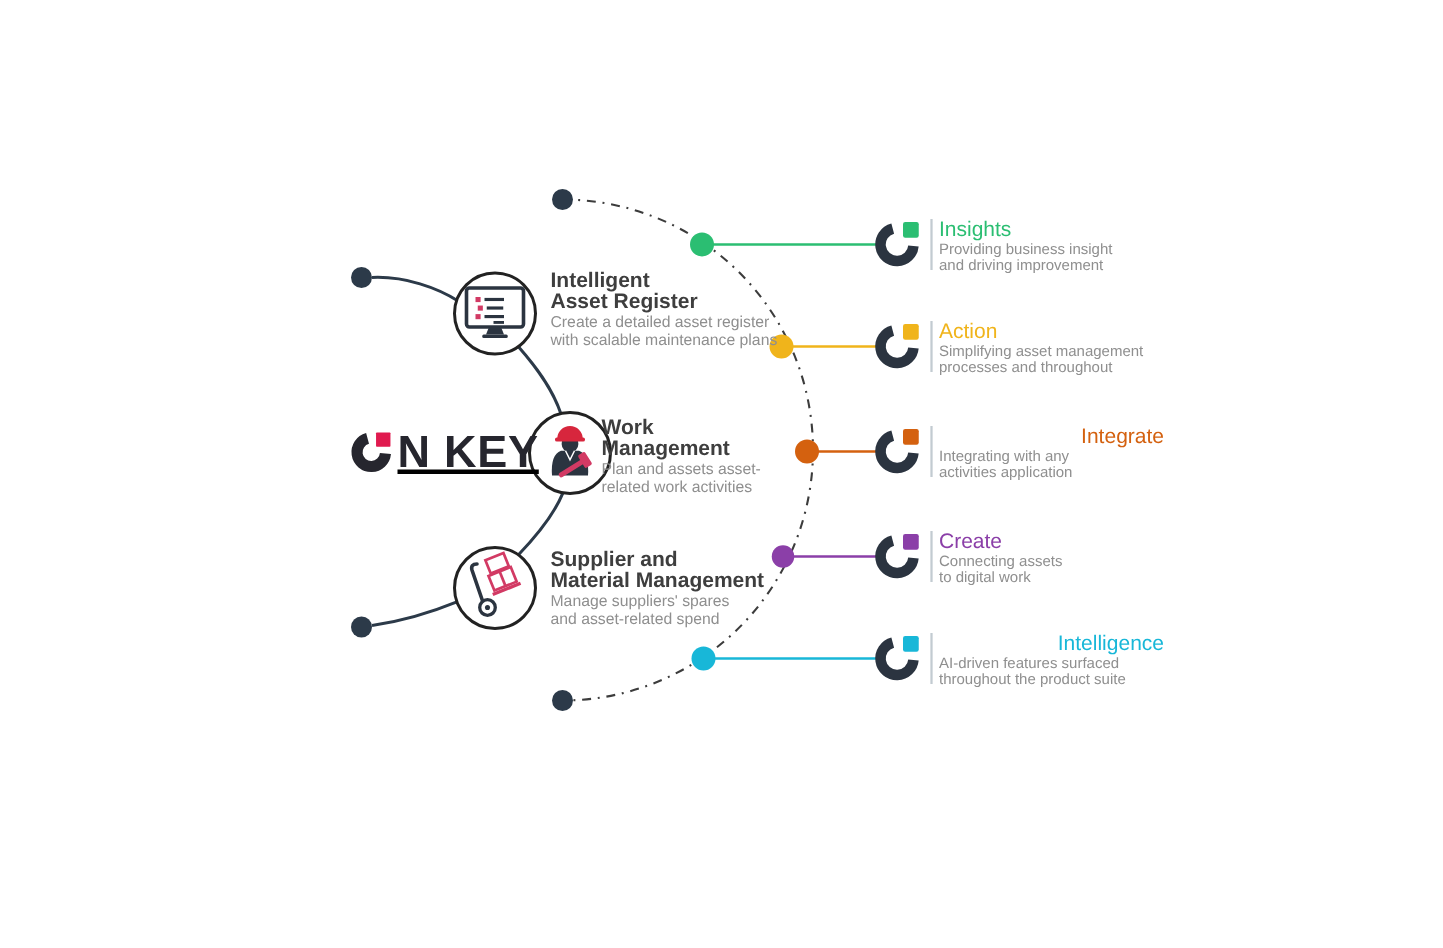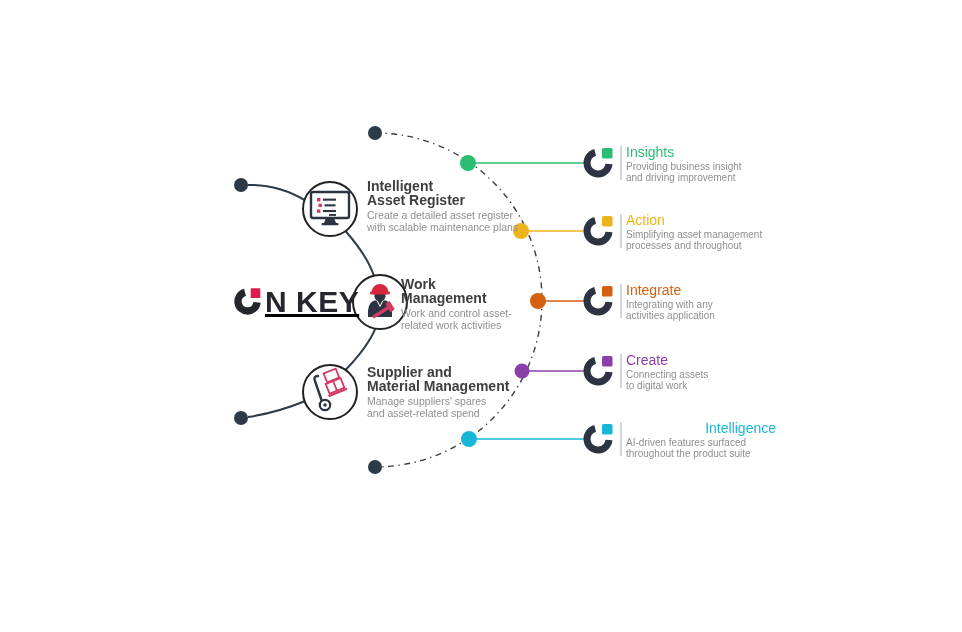--- a/index.html
+++ b/index.html
@@ -139,21 +139,21 @@
       <div>with scalable maintenance plans</div>
     </div>
   </div>
 
   <div class="l-item" style="left:401px;top:278px;">
     <div class="l-title">
       <div>Work</div>
       <div>Management</div>
     </div>
     <div class="l-desc">
-      <div>Work and control asset-</div>
+      <div>Plan and assets asset-</div>
       <div>related work activities</div>
     </div>
   </div>
 
   <div class="l-item" style="left:367px;top:366px;">
     <div class="l-title">
       <div>Supplier and</div>
       <div>Material Management</div>
     </div>
     <div class="l-desc">
@@ -172,21 +172,21 @@
 
   <div class="r-item" style="top:214px;">
     <div class="r-title" style="color: rgb(240, 180, 27);">Action</div>
     <div class="r-desc">
       <div>Simplifying asset management</div>
       <div>processes and throughout</div>
     </div>
   </div>
 
   <div class="r-item" style="top:284px;">
-    <div class="r-title" style="color: rgb(212, 97, 15);">Integrate</div>
+    <div class="r-title" style="color: rgb(212, 97, 15); text-align: right;">Integrate</div>
     <div class="r-desc">
       <div>Integrating with any</div>
       <div>activities application</div>
     </div>
   </div>
 
   <div class="r-item" style="top:354px;">
     <div class="r-title" style="color: rgb(139, 63, 168);">Create</div>
     <div class="r-desc">
       <div>Connecting assets</div>

